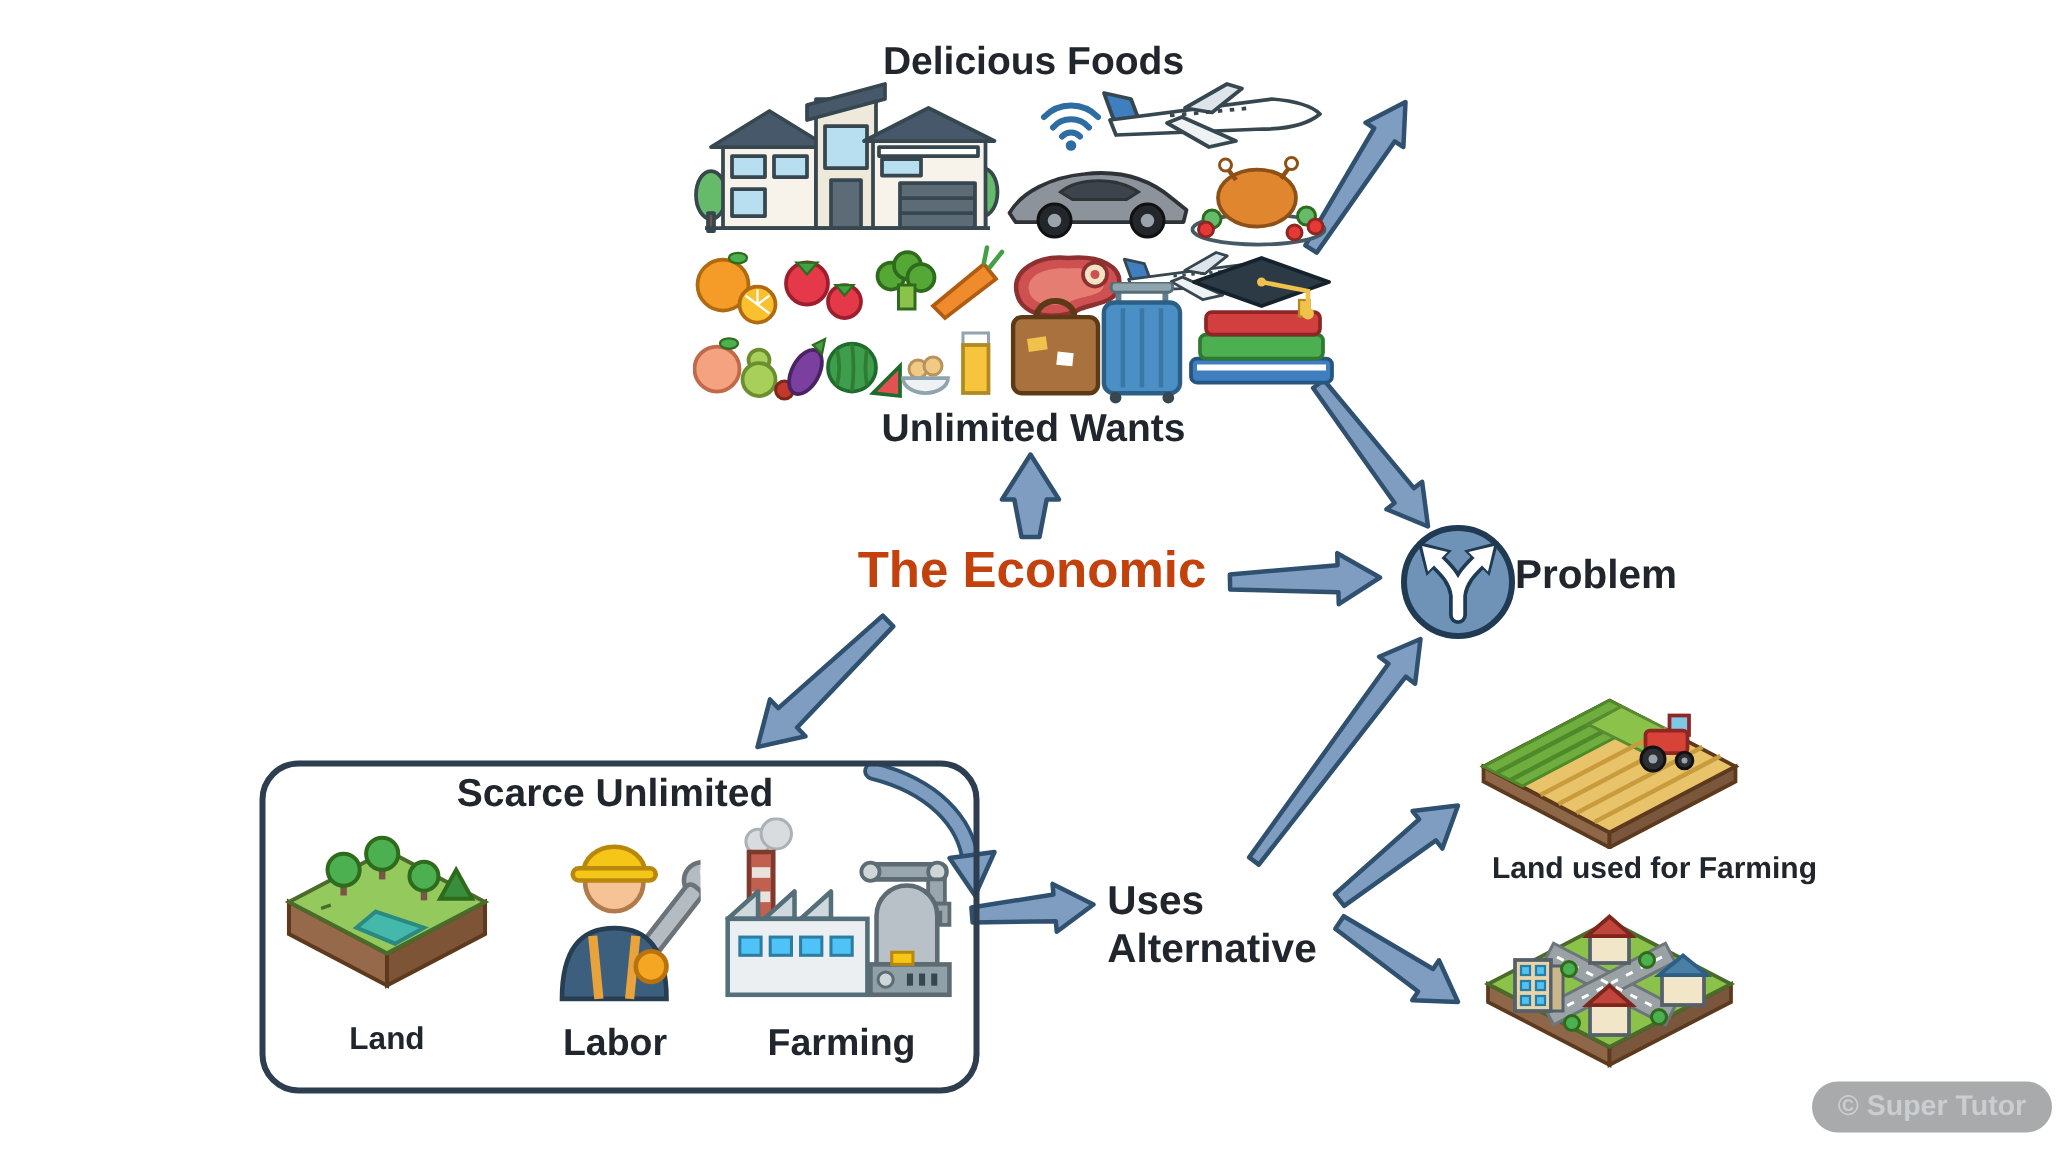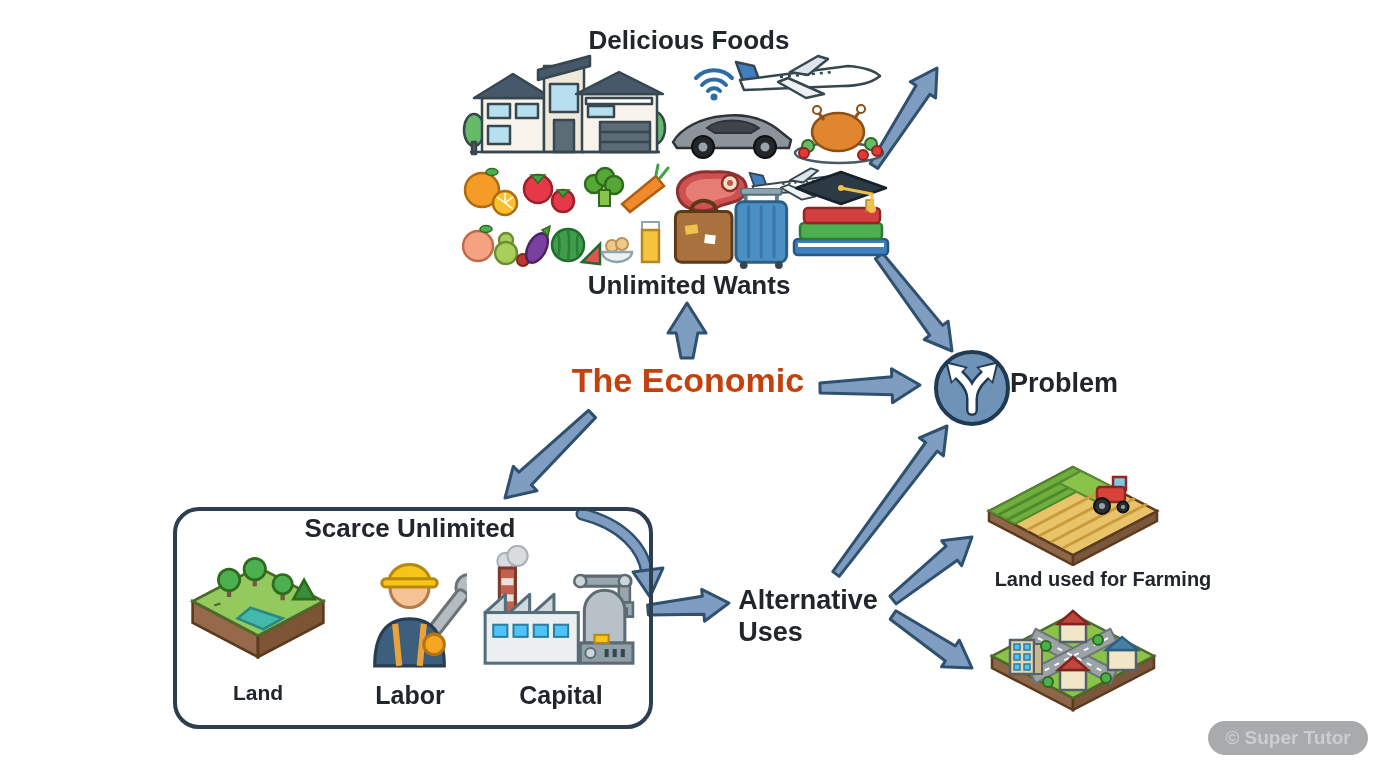--- a/index.html
+++ b/index.html
@@ -289,25 +289,25 @@
     <rect x="104" y="96" width="52" height="20" fill="#90a0a8" stroke="#5d6b73" stroke-width="3"></rect>
     <circle cx="114" cy="106" r="5" fill="#cfd6da" stroke="#5d6b73" stroke-width="2"></circle>
     <rect x="128" y="102" width="4" height="8" fill="#37474f"></rect>
       <rect x="136" y="102" width="4" height="8" fill="#37474f"></rect>
       <rect x="144" y="102" width="4" height="8" fill="#37474f"></rect>
     <rect x="118" y="88" width="14" height="8" fill="#f5c518" stroke="#b8880c" stroke-width="2"></rect>
   </svg>
 
   <div class="lbl land-l">Land</div>
   <div class="lbl labor-l">Labor</div>
-  <div class="lbl capital-l">Capital</div>
+  <div class="lbl capital-l">Farming</div>
 
   <div class="lbl alt">
+    <div>Uses</div>
     <div>Alternative</div>
-    <div>Uses</div>
   </div>
 
   <svg class="icon" style="left:985px;top:462px" width="176" height="104" viewBox="0 0 176 102">
     <polygon points="4,48 88,92 88,102 4,58" fill="#8d6748" stroke="#5d3a1d" stroke-width="2.5"></polygon>
     <polygon points="88,92 172,48 172,58 88,102" fill="#7a573c" stroke="#5d3a1d" stroke-width="2.5"></polygon>
     <polygon points="88,4 172,48 88,92 4,48" fill="#e9c36a" stroke="#5d3a1d" stroke-width="2.5"></polygon>
     <polygon points="4,48 88,4 114,17 30,61" fill="#6fae3e" stroke="#4e8a2a" stroke-width="2"></polygon>
     <line x1="13" y1="52" x2="97" y2="8" stroke="#4e8a2a" stroke-width="3"></line>
     <line x1="22" y1="57" x2="106" y2="13" stroke="#4e8a2a" stroke-width="3"></line>
     <polygon points="96,8 136,28 114,40 74,20" fill="#8bc34a" stroke="#5a8a34" stroke-width="2"></polygon>

